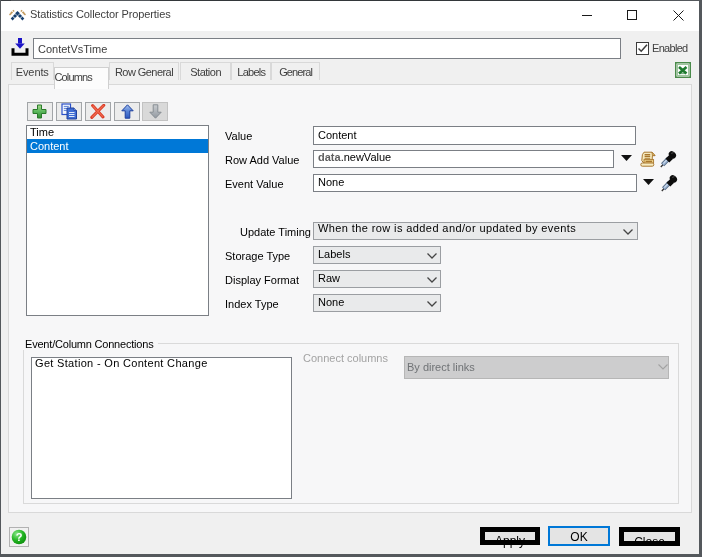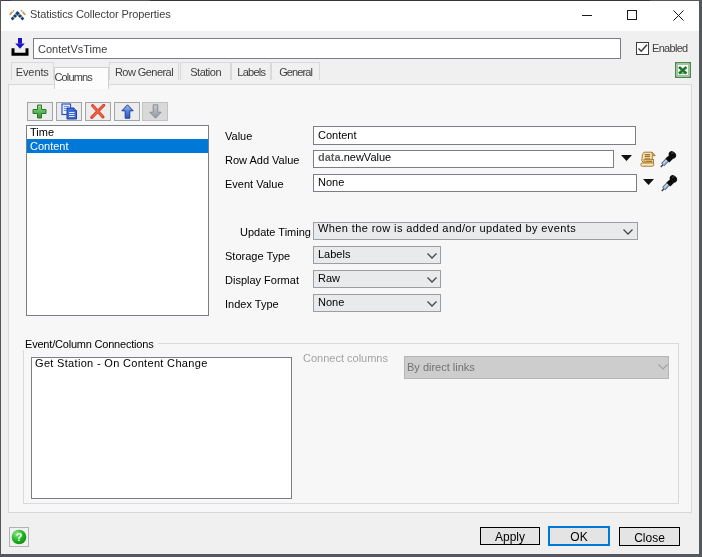--- a/index.html
+++ b/index.html
@@ -3,21 +3,21 @@
 <meta charset="utf-8">
 <style>
 *{margin:0;padding:0;box-sizing:border-box}
 html,body{width:702px;height:557px;overflow:hidden;background:#f0f0f0;
   font-family:"Liberation Sans",sans-serif;-webkit-font-smoothing:antialiased}
 .a{position:absolute}
 .t11{font-size:11px;color:#000}
 .t12{font-size:11px;color:#404040}
 .field{background:#fff;border:1px solid #7b7f85}
 .combo{background:#e9eaeb;border:1px solid #9b9ea2}
-.btn{background:#e4e4e4;border:1px solid #000000;text-align:center;font-size:12px;color:#000}
+.btn{background:#e4e4e4;border:5px solid #000000;text-align:center;font-size:12px;color:#000}
 .tbtn{background:#ececec;border:1px solid #a2a5a8}
 .tab{top:62px;height:18px;background:#f0f0f0;border:1px solid #d9d9d9;border-bottom:none;text-align:center;line-height:19px}
 </style>
 </head>
 <body>
 
 <div class="a" style="left:0;top:0;width:702px;height:1px;background:#54585c"></div>
 <div class="a" style="left:150px;top:0;width:500px;height:2px;background:#33373a"></div>
 <div class="a" style="left:0;top:0;width:11px;height:2px;background:#3a3e42"></div>
 <div class="a" style="left:0;top:0;width:1px;height:557px;background:#54585c"></div>

